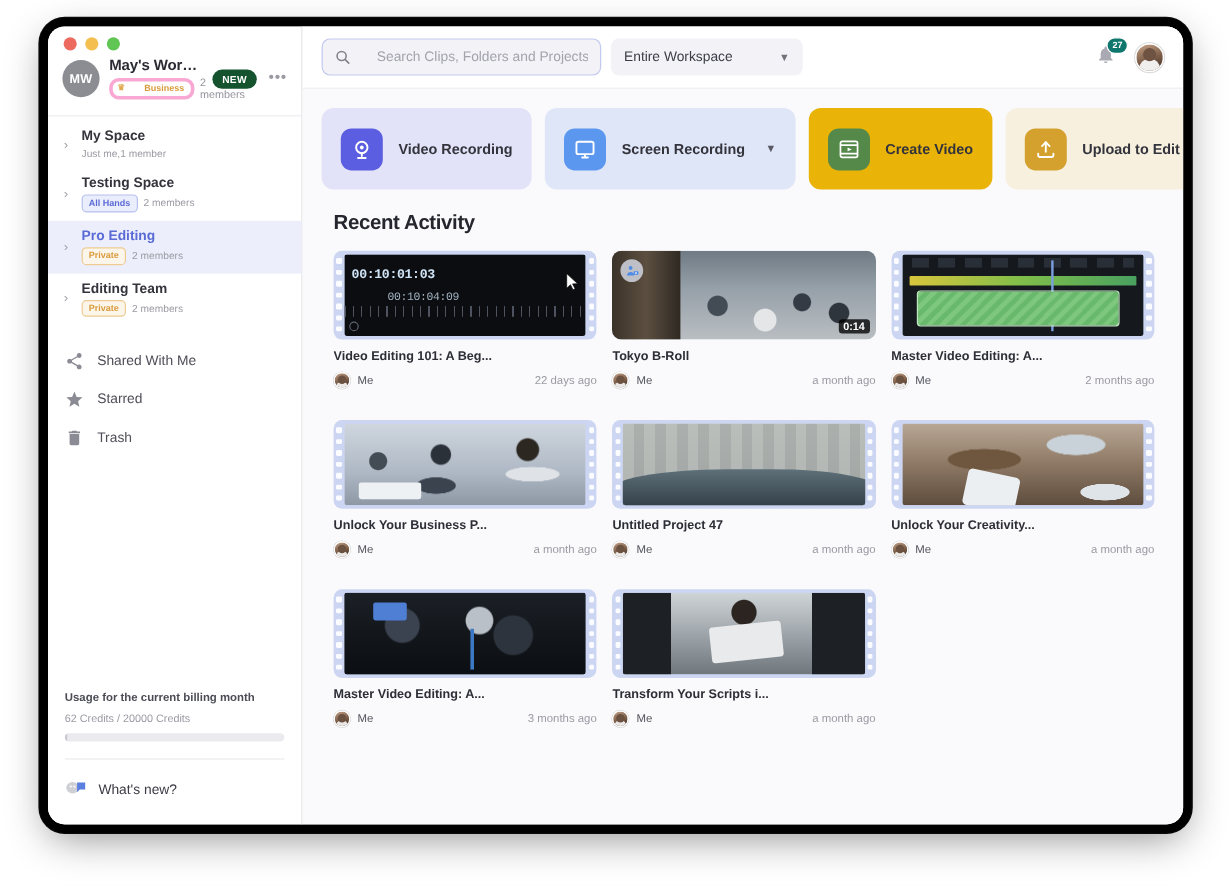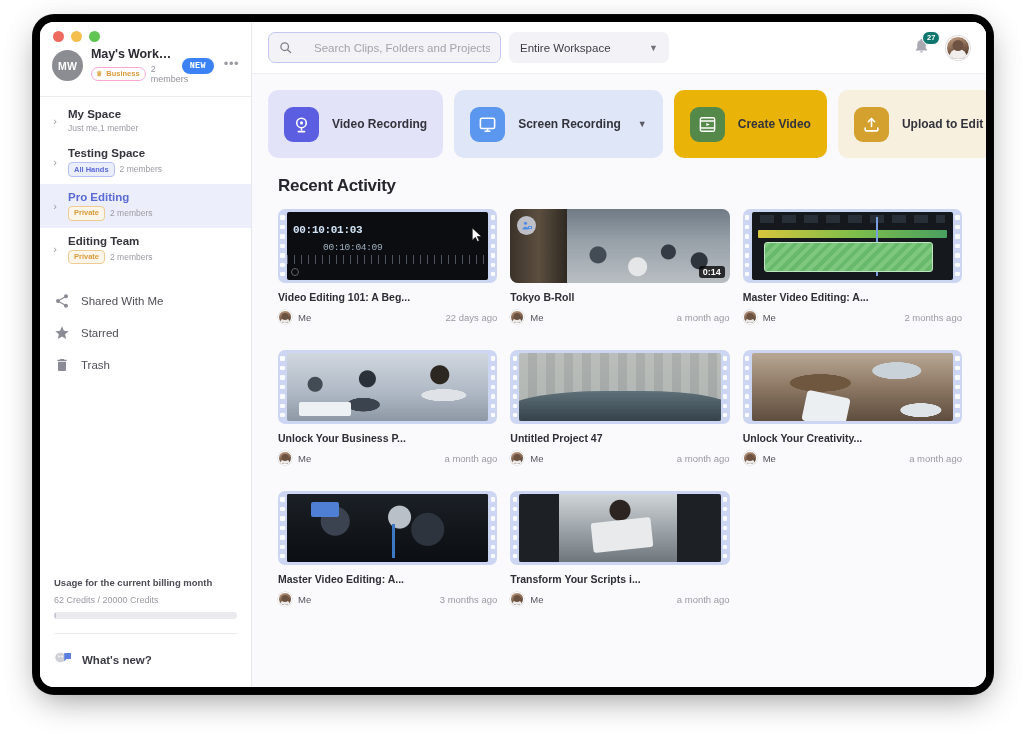--- a/index.html
+++ b/index.html
@@ -51,30 +51,30 @@
     flex-shrink: 0; letter-spacing: .2px;
   }
   .ws-text { flex: 1; min-width: 0; }
   .ws-name {
     font-size: 12.5px; font-weight: bold; color: #2b2b33;
     white-space: nowrap; overflow: hidden; text-overflow: ellipsis;
     letter-spacing: -.1px;
   }
   .ws-sub { display: flex; align-items: center; gap: 5px; margin-top: 3px; }
   .badge-biz {
-    border: 1px solid #f9a8d4; color: #d99b3c;
+    border: 3px solid #f9a8d4; color: #d99b3c;
     border-radius: 8px; font-size: 7.5px; font-weight: bold;
-    padding: 1px 5px 1px 4px; display: flex; align-items: center; gap: 4px;
+    padding: 1px 5px 1px 4px; display: flex; align-items: center; gap: 16px;
     line-height: 1.4;
   }
   .crown { font-size: 7px; color: #e0ab52; }
   .ws-members { font-size: 9px; color: #93939c; }
   .new-pill {
-    background: #3b82f6; color: #fff; font-size: 8.5px; font-weight: bold;
-    border-radius: 9px; padding: 3px 8px; letter-spacing: .3px; font-family: Liberation Mono, monospace;
+    background: #14532d; color: #fff; font-size: 8.5px; font-weight: bold;
+    border-radius: 9px; padding: 3px 8px; letter-spacing: .3px;
   }
   .dots-btn {
     color: #9a9aa3; font-size: 13px; letter-spacing: .5px;
     padding: 0 2px 4px 2px; cursor: pointer;
   }
 
   .space-list { padding-top: 4px; }
   .space-item {
     display: flex; align-items: center; gap: 6px;
     padding: 7px 10px 7px 8px;
@@ -119,21 +119,21 @@
     margin-top: 7px; overflow: hidden;
   }
   .usage-fill { height: 100%; background: #c9c9d3; border-radius: 4px; }
   .usage-divider {
     height: 1px; background: #ebebf0; margin: 14px 14px 0 14px;
   }
   .whats-new {
     display: flex; align-items: center; gap: 9px;
     padding: 16px 14px 18px 14px; cursor: pointer;
   }
-  .wn-label { font-size: 11.5px; font-weight: bold; color: #3b3b45; }
+  .wn-label { font-size: 11.5px; font-weight: normal; color: #3b3b45; }
 
   
   #main { flex: 1; display: flex; flex-direction: column; background: #fafafc; min-width: 0; }
   .topbar {
     height: 52px; background: #ffffff;
     display: flex; align-items: center; gap: 0;
     padding: 0 16px 0 16px;
     border-bottom: 1px solid #eeeef2;
   }
   .search-wrap {

